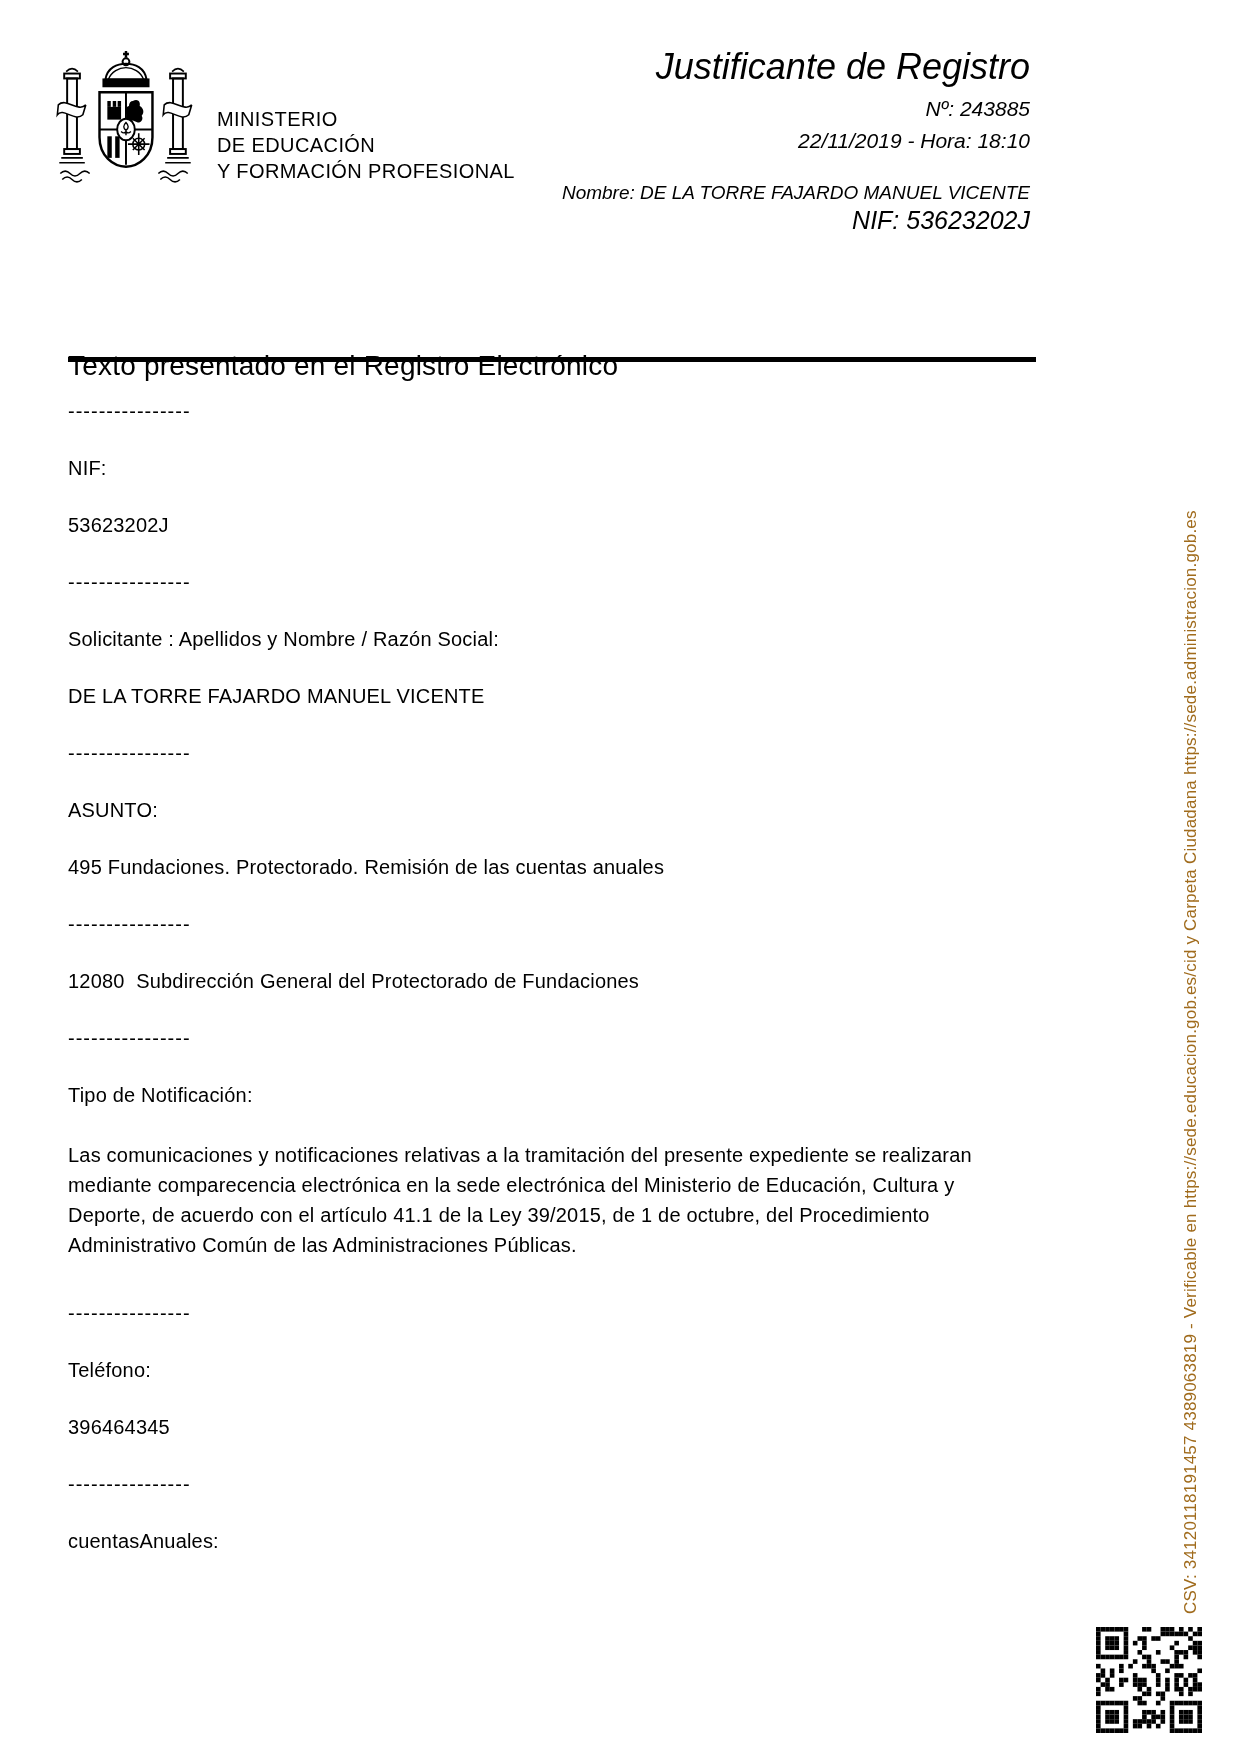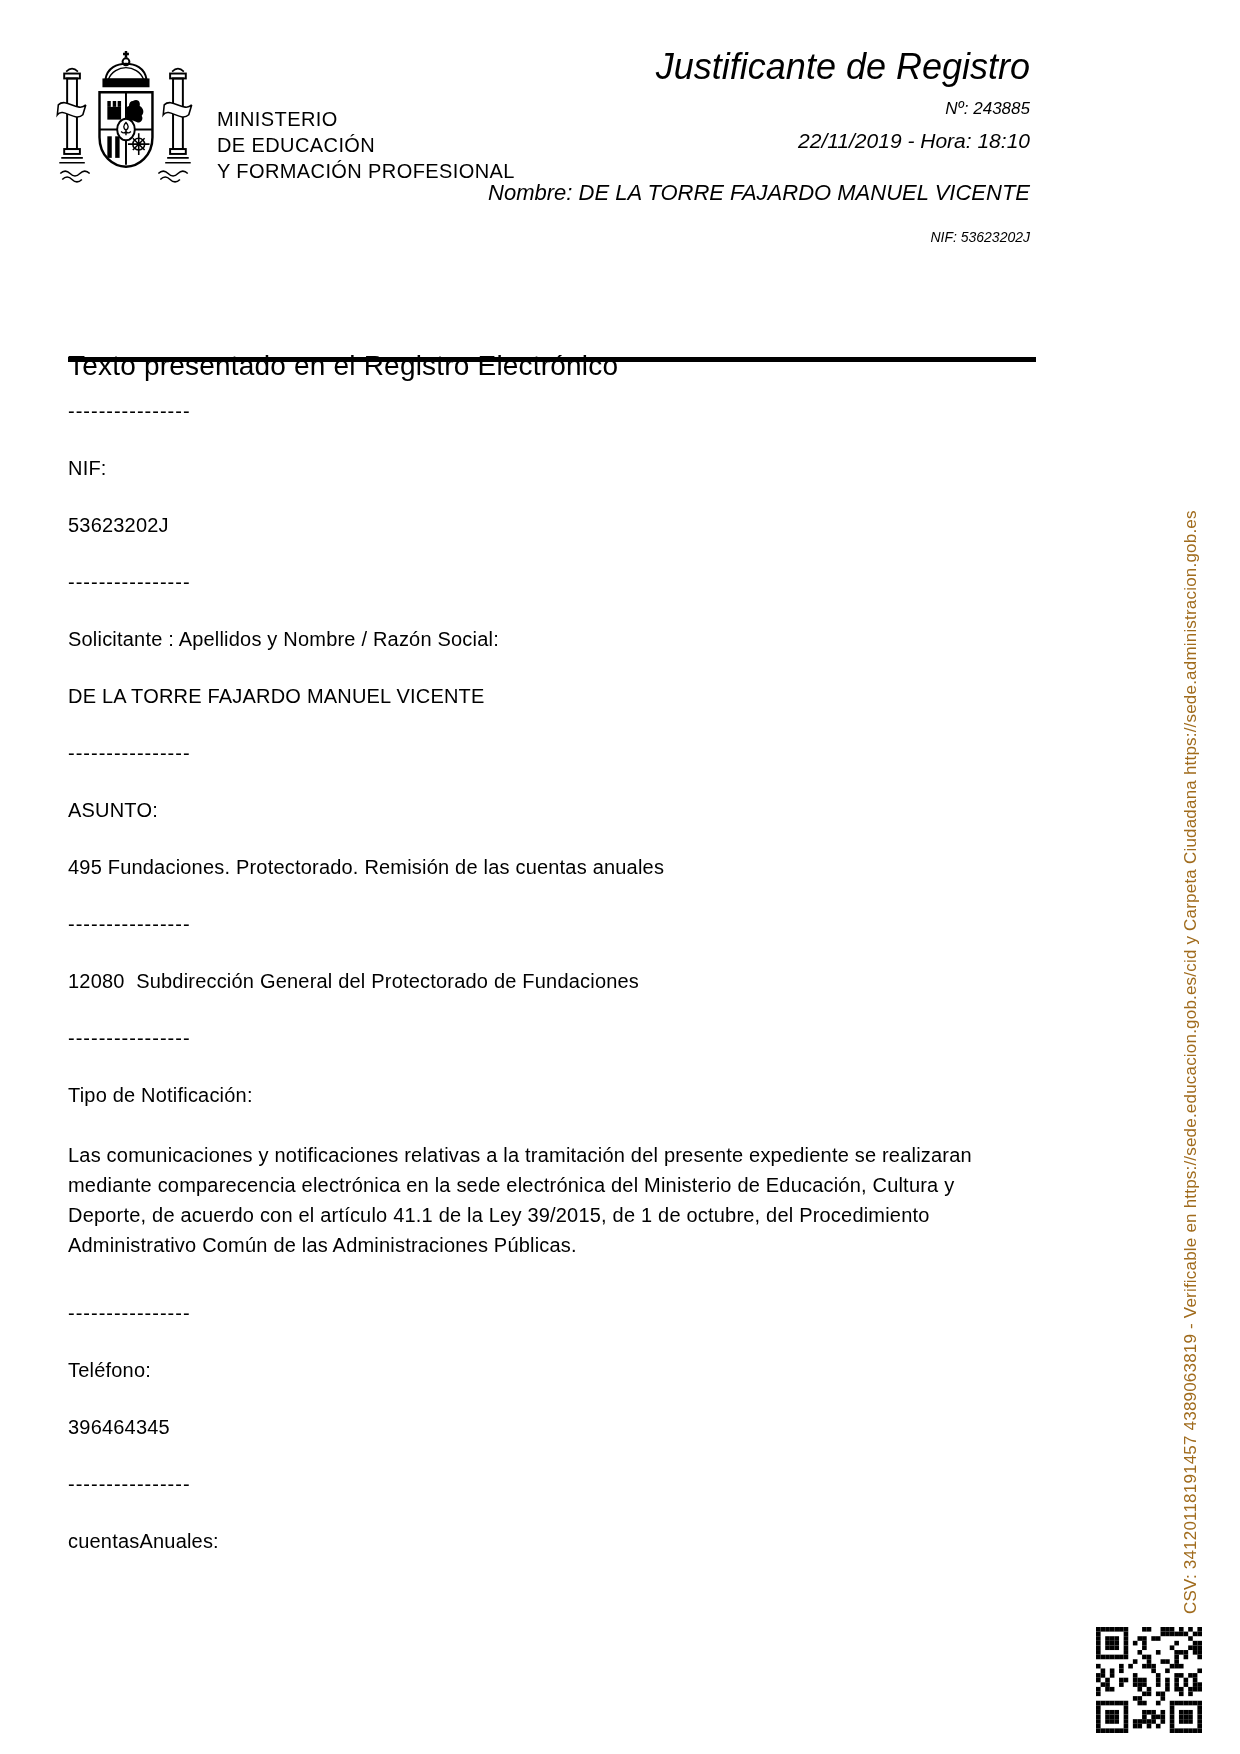--- a/index.html
+++ b/index.html
@@ -11,24 +11,24 @@
   
   .coat { position:absolute; left:56px; top:50px; width:138px; height:152px; }
   .ministry {
     position:absolute; left:217px; top:106px;
     font-size:20px; line-height:26px; letter-spacing:0.4px; font-weight:500;
   }
   .hdr-right {
     position:absolute; right:210px; top:46px; text-align:right; white-space:nowrap;font-style:italic;
   }
   .hdr-title { font-size:36px; line-height:42px; font-weight:400; }
-  .hdr-num   { font-size:17px; line-height:24px; margin-top:9px; }
+  .hdr-num   { font-size:21px; line-height:24px; margin-top:9px; }
   .hdr-date  { font-size:21px; line-height:24px; margin-top:8px; }
-  .hdr-name  { font-size:22px; line-height:24px; margin-top:28px; }
-  .hdr-nif   { font-size:14px; line-height:24px; margin-top:20px; }
+  .hdr-name  { font-size:19px; line-height:24px; margin-top:28px; }
+  .hdr-nif   { font-size:25px; line-height:24px; margin-top:3px; }
   
   .section-title {
     position:absolute; left:68px; top:322px; font-size:28px; letter-spacing:0.2px;margin-top:28px;
   }
   .section-rule {
     position:absolute; left:68px; top:357px; width:968px; height:5px; background:#000;
   }
   
   .body-lines { position:absolute; left:68px; top:399px; width:970px; }
   .line { font-size:20px; line-height:24px; margin-bottom:33px; white-space:pre-wrap; letter-spacing:0.2px; }

